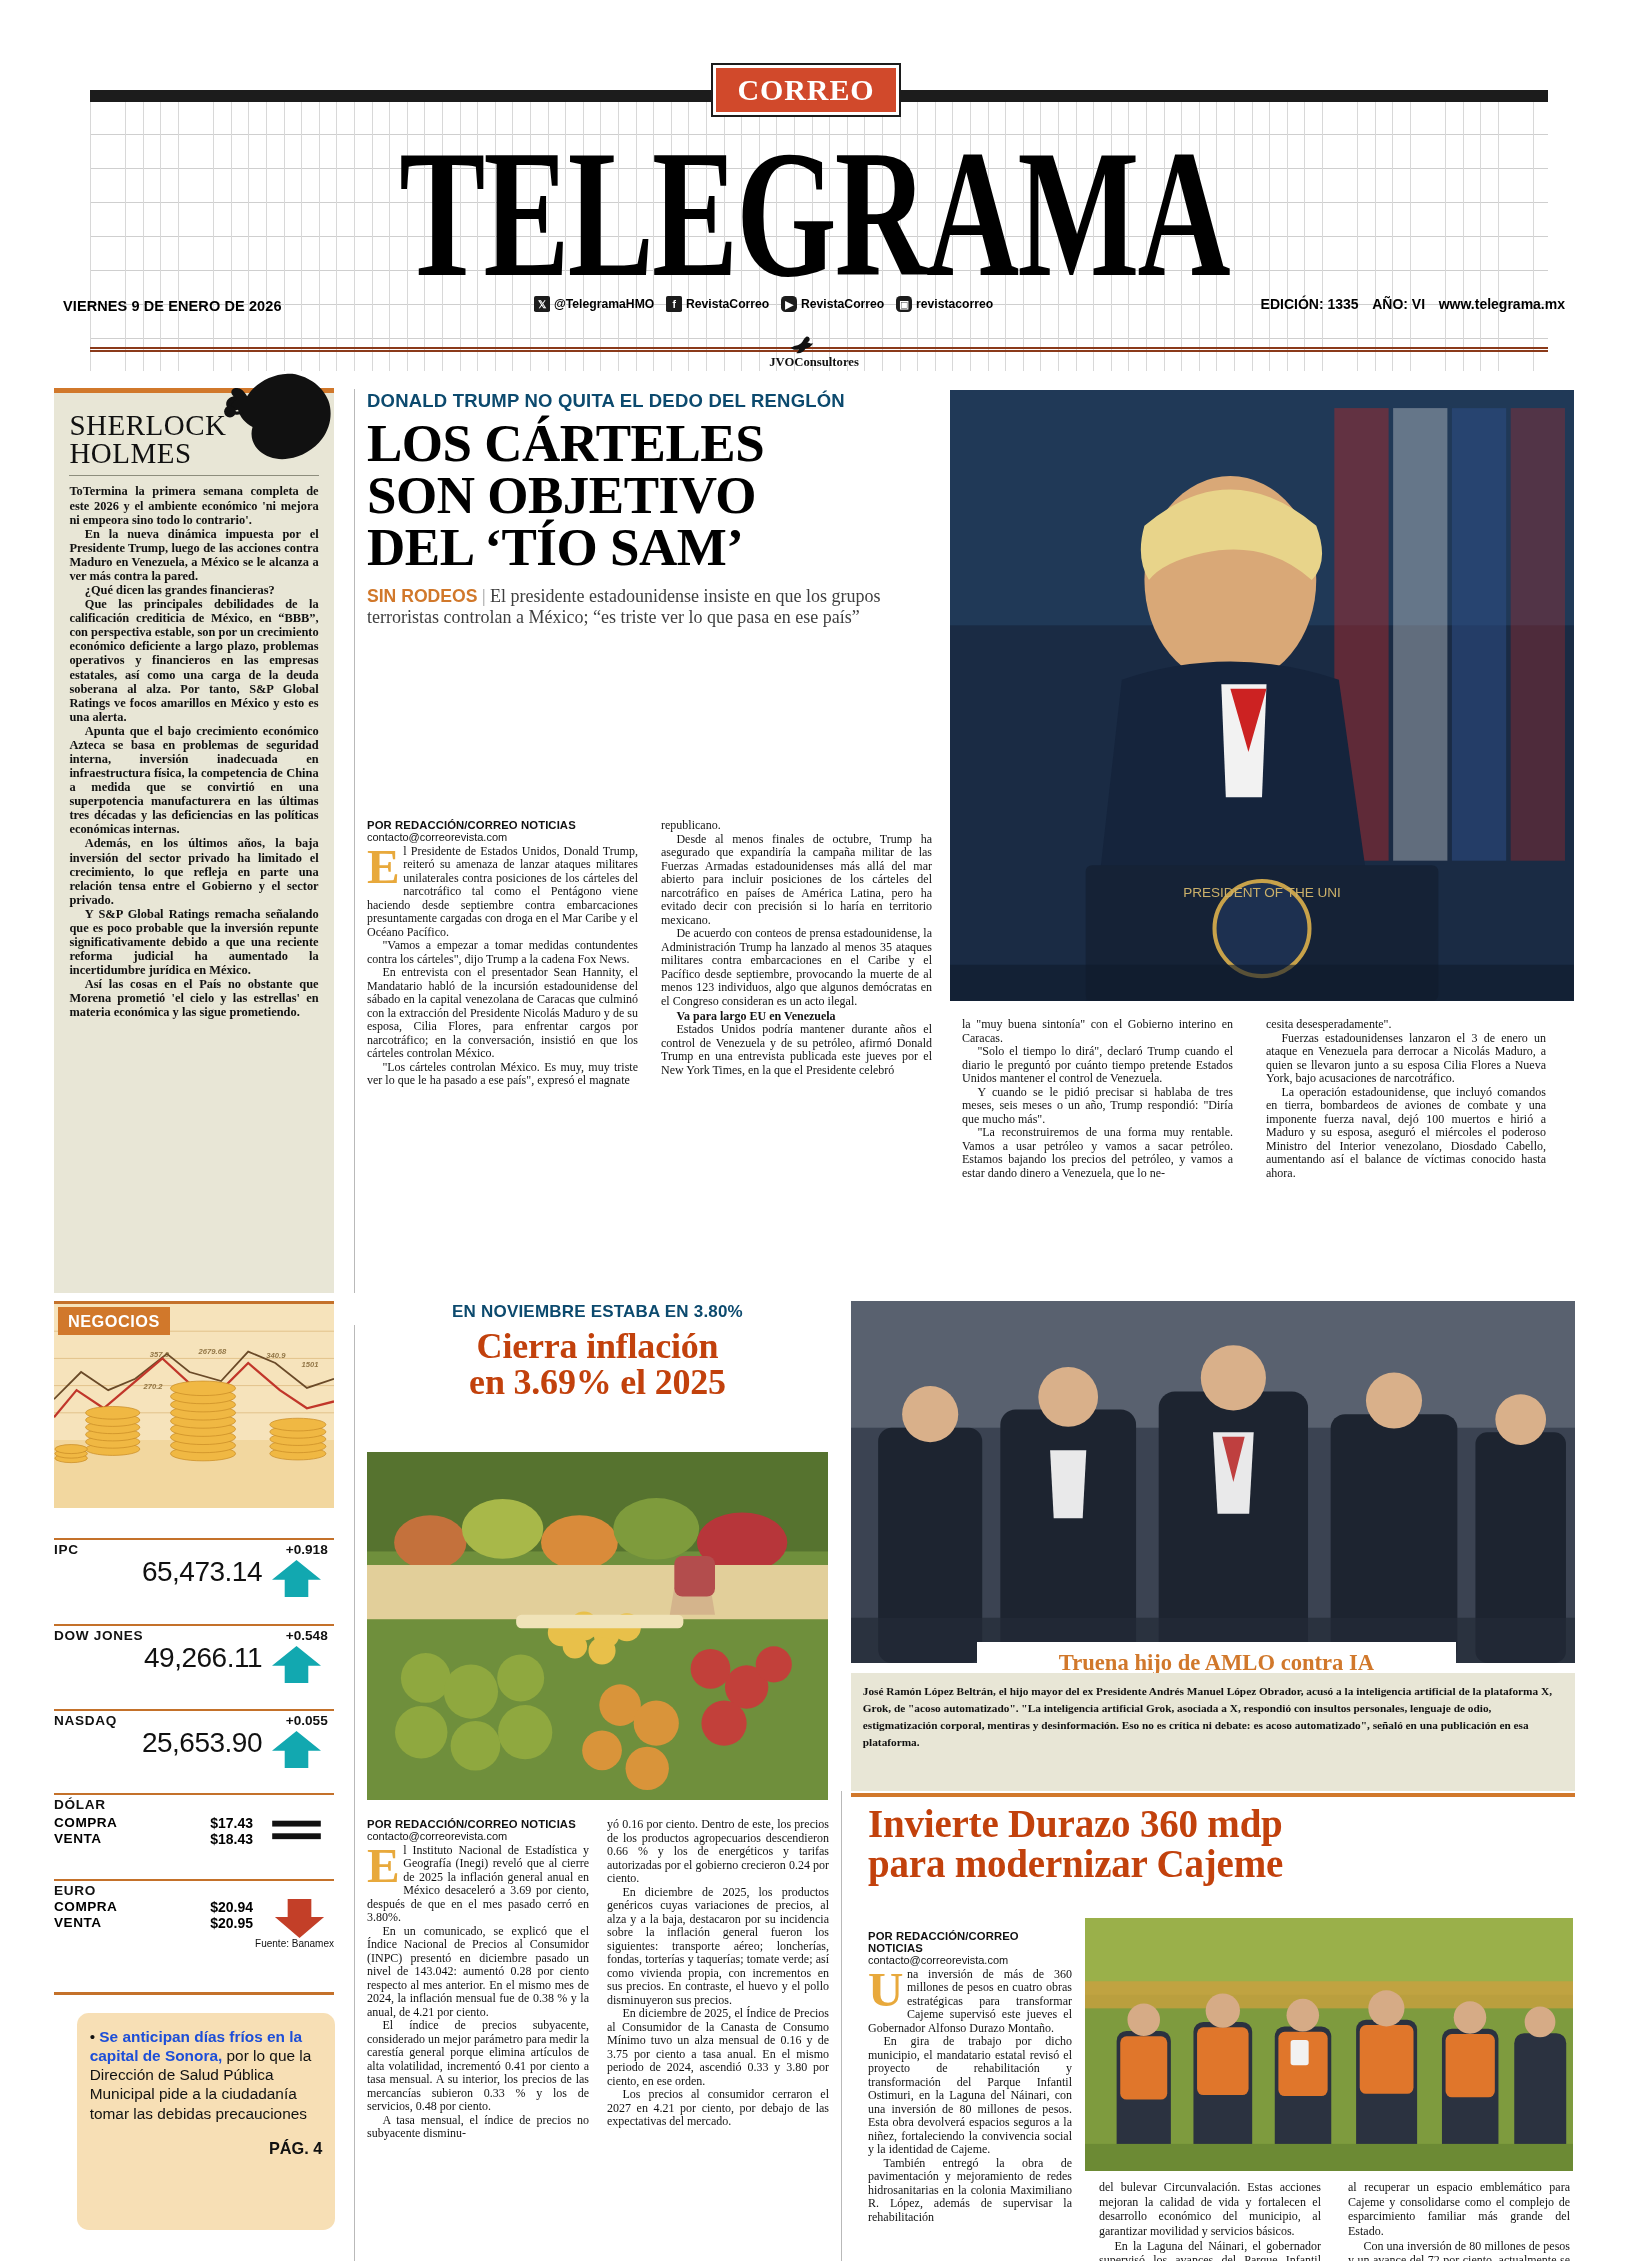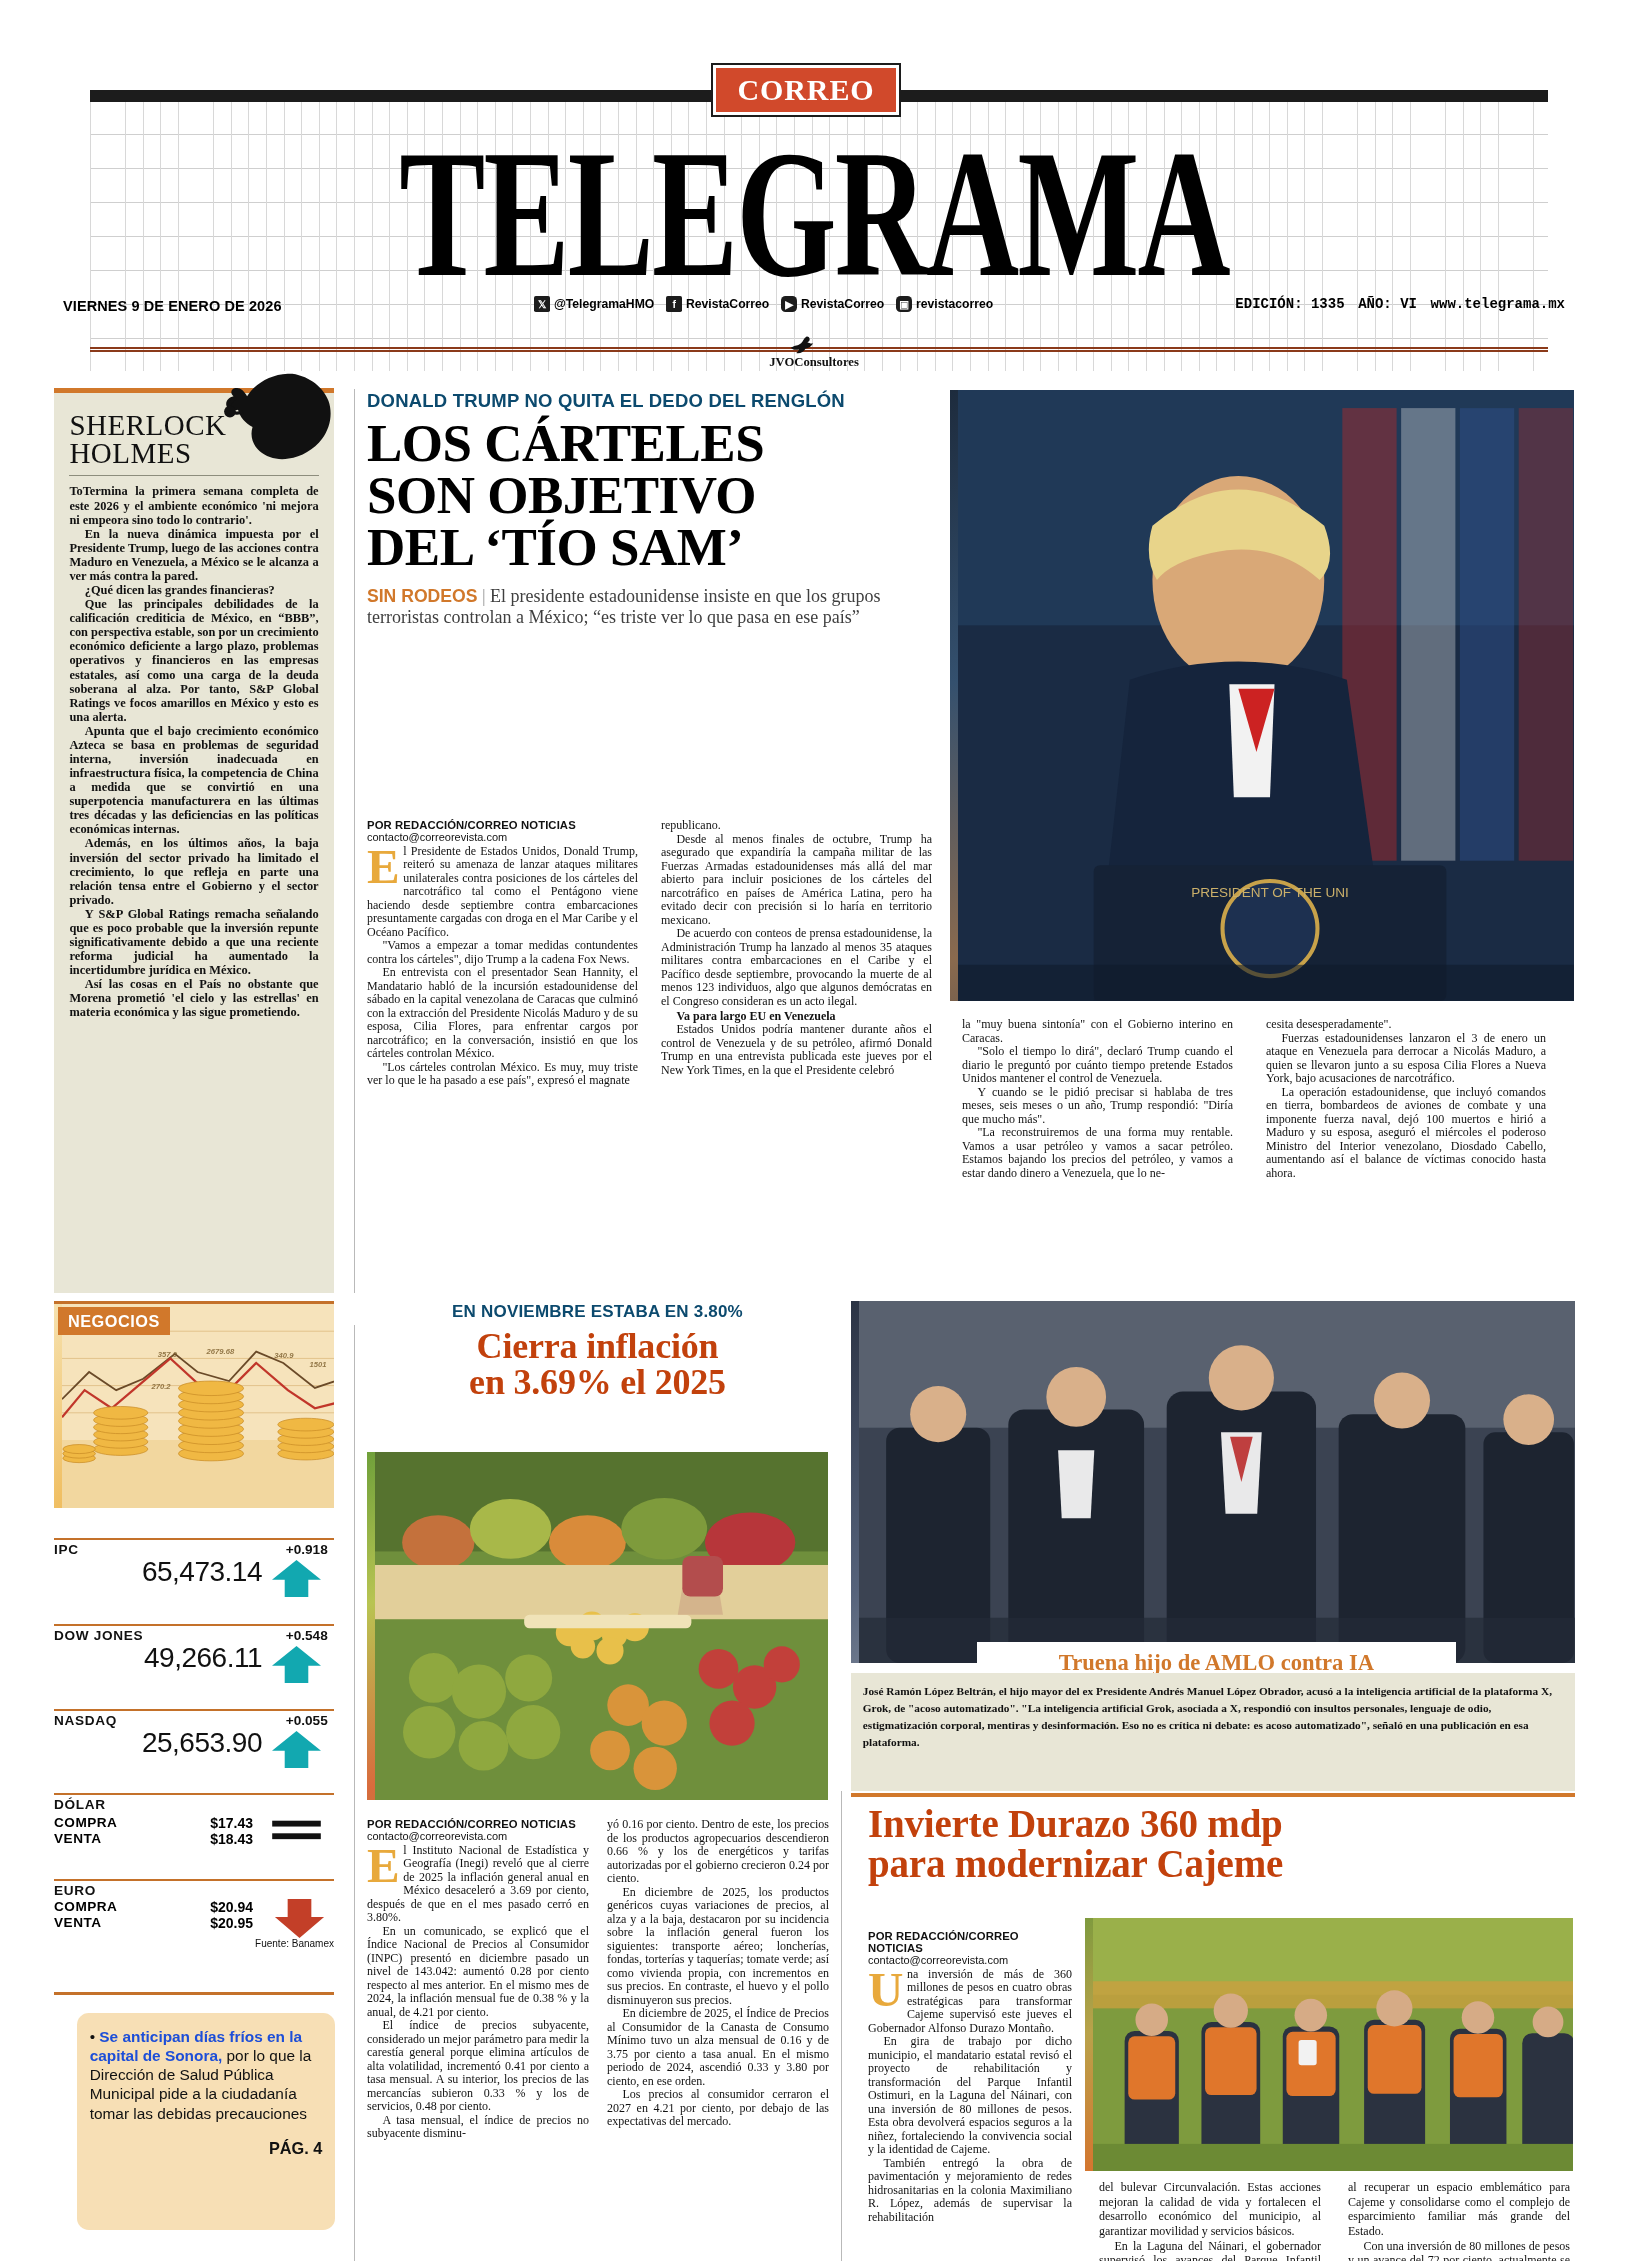--- a/index.html
+++ b/index.html
@@ -51,21 +51,21 @@
     font-family:"Liberation Sans", sans-serif; font-size:12.2px; font-weight:bold;
   }
   .soc { display:flex; align-items:center; gap:3.6px; }
   .sqicon {
     width:16.3px; height:16.3px; background:#1c1c1c; color:#fff; border-radius:1.8px;
     display:flex; align-items:center; justify-content:center; font-size:10.4px; font-weight:bold;
   }
   .sqicon.round { border-radius:4.5px; }
   .edinfo {
     position:absolute; right:63px; top:296px; display:flex; align-items:center; gap:13.6px;
-    font-family:Liberation Mono, monospace; font-size:14px; font-weight:bold; white-space:nowrap;
+    font-family:Liberation Sans, sans-serif; font-size:14px; font-weight:bold; white-space:nowrap;
   }
   .edinfo .lbl { font-weight:bold; }
   .jvo-lines {
     position:absolute; left:90px; top:347px; width:1458px; height:6.3px;
   }
   .jvo-lines div { height:1.8px; background:#8B3A1A; margin-bottom:1.4px; }
   .jvo-bird {
     position:absolute; left:789px; top:334px; font-size:21px; color:#111; line-height:1;
   }
   .jvo-txt {
@@ -130,21 +130,21 @@
   .bodytext p.noind { text-indent:0; }
   .bodytext .sub {
     font-weight:bold; text-indent:15.4px; display:block; margin-top:1.8px;
   }
   .dropcap::first-letter {
     float:left; font-family:"Liberation Serif", serif; font-weight:bold;
     font-size:49px; line-height:0.8; color:#E8A93C; padding-right:3.6px; margin-top:2.7px;
   }
 
   .photo {
-    background:#2a3a4d; position:absolute; overflow:hidden;padding-left:8px;
+    background:#2a3a4d; position:absolute; overflow:hidden;
   }
   .ph-grad1 { background:linear-gradient(160deg,#1d2b3d 0%,#34506e 35%,#8a6a4e 68%,#2c3b4c 100%); }
   .ph-grad2 { background:linear-gradient(150deg,#6fa03a 0%,#b8c452 25%,#d96b3d 55%,#7e9b3c 80%,#c7a03c 100%); }
   .ph-grad3 { background:linear-gradient(140deg,#2b3344 0%,#55627a 30%,#9aa3ae 55%,#3b4455 80%,#6d7686 100%); }
   .ph-grad4 { background:linear-gradient(150deg,#7e9a3e 0%,#b9a24a 22%,#d4752f 48%,#e0913f 66%,#6e8a3a 90%); }
   .ph-coins { background:linear-gradient(120deg,#f6e2b0 0%,#f0bf63 30%,#e8a13a 55%,#f7dfae 80%,#d98f2c 100%); }
   .head2 {
     font-family:"Liberation Serif", serif; font-weight:bold; font-size:36px;
     line-height:1.0; color:#c2410c; letter-spacing:-0.2px;
   }

